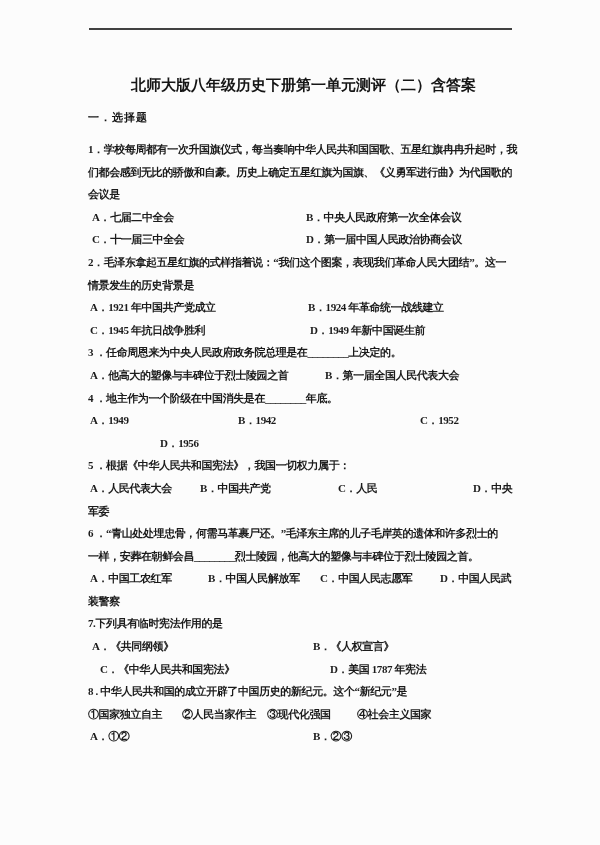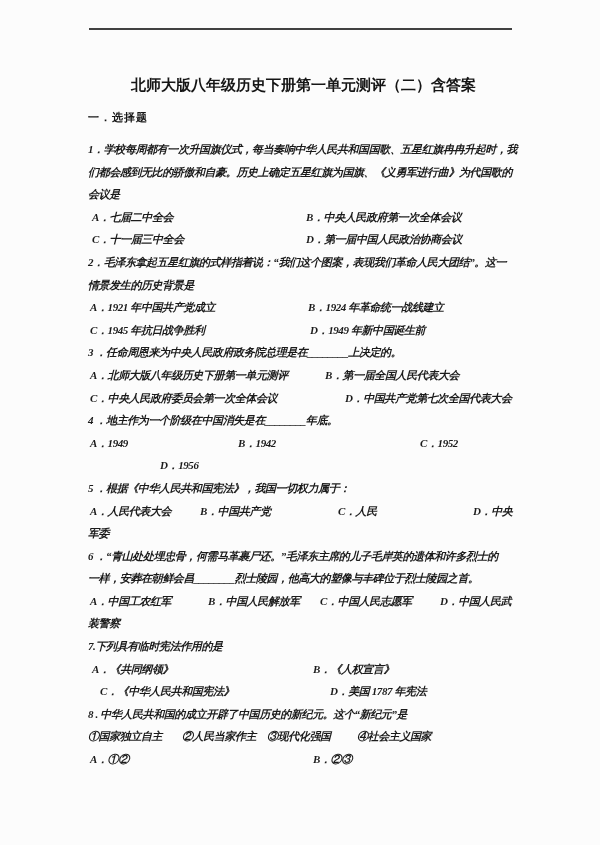--- a/index.html
+++ b/index.html
@@ -15,21 +15,21 @@
   }
   .doc-title {
     position:absolute; top:76px; left:0; right:0; margin:0;
     text-align:center; font-size:15px; font-weight:700; color:#151515;
   }
   .section-heading {
     position:absolute; top:110px; left:88px; margin:0;
     font-size:11px; font-weight:700; letter-spacing:1px; color:#151515;
   }
   .body-col {
-    position:absolute; left:88px; top:138px; width:424px;font-style:italic;
+    position:absolute; left:88px; top:138px; width:424px;
   }
   .ln {
     position:relative; height:22.6px; line-height:22.6px;
     font-size:11px; letter-spacing:-0.4px; white-space:nowrap;
   }
   .opt { position:absolute; top:0; white-space:nowrap;text-align:right; }
 </style>
 </head>
 <body>
 
@@ -58,26 +58,22 @@
       <span class="opt" style="left:2px">A．1921 年中国共产党成立</span>
       <span class="opt" style="left:220px">B．1924 年革命统一战线建立</span>
     </div>
     <div class="ln">
       <span class="opt" style="left:2px">C．1945 年抗日战争胜利</span>
       <span class="opt" style="left:222px">D．1949 年新中国诞生前</span>
     </div>
 
     <div class="ln">3 ．任命周恩来为中央人民政府政务院总理是在________上决定的。</div>
     <div class="ln">
-      <span class="opt" style="left:2px">A．北师大版八年级历史下册第一单元测评</span>
+      <span class="opt" style="left:2px">A．他高大的塑像与丰碑位于烈士陵园之首</span>
       <span class="opt" style="left:237px">B．第一届全国人民代表大会</span>
-    </div>
-    <div class="ln">
-      <span class="opt" style="left:2px">C．中央人民政府委员会第一次全体会议</span>
-      <span class="opt" style="left:257px">D．中国共产党第七次全国代表大会</span>
     </div>
 
     <div class="ln">4 ．地主作为一个阶级在中国消失是在________年底。</div>
     <div class="ln">
       <span class="opt" style="left:2px">A．1949</span>
       <span class="opt" style="left:150px">B．1942</span>
       <span class="opt" style="left:332px">C．1952</span>
     </div>
     <div class="ln">
       <span class="opt" style="left:72px">D．1956</span>

